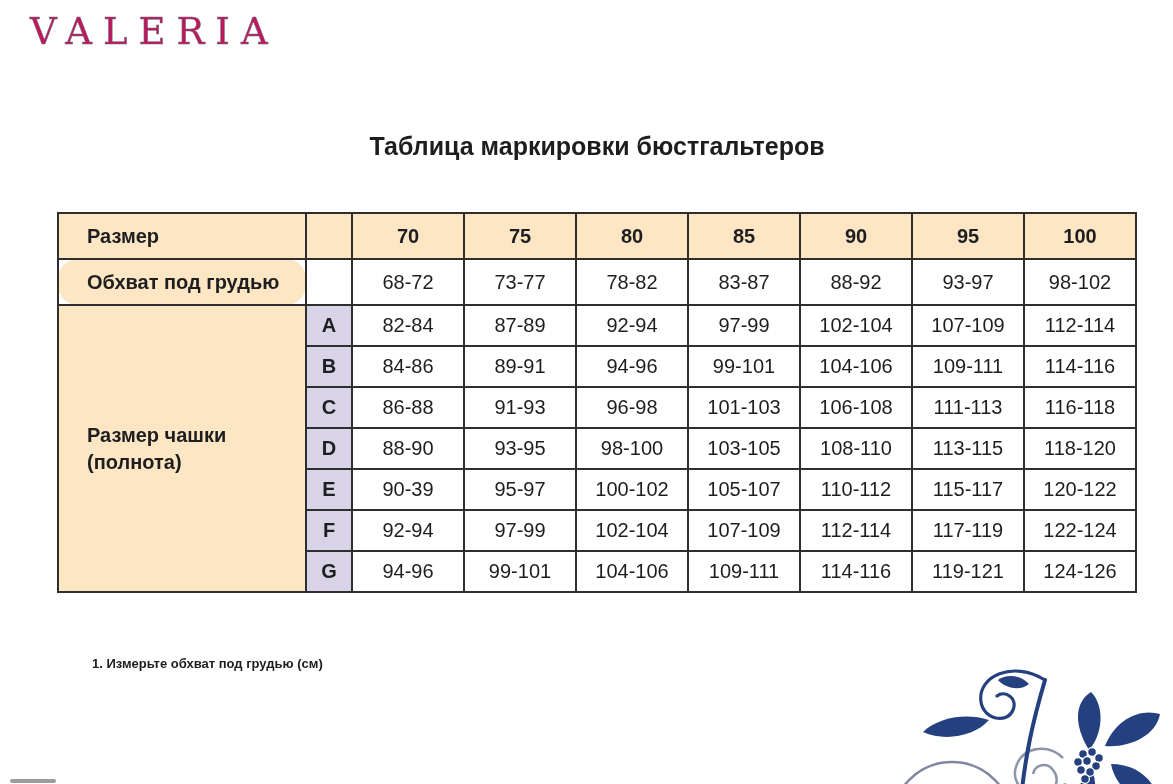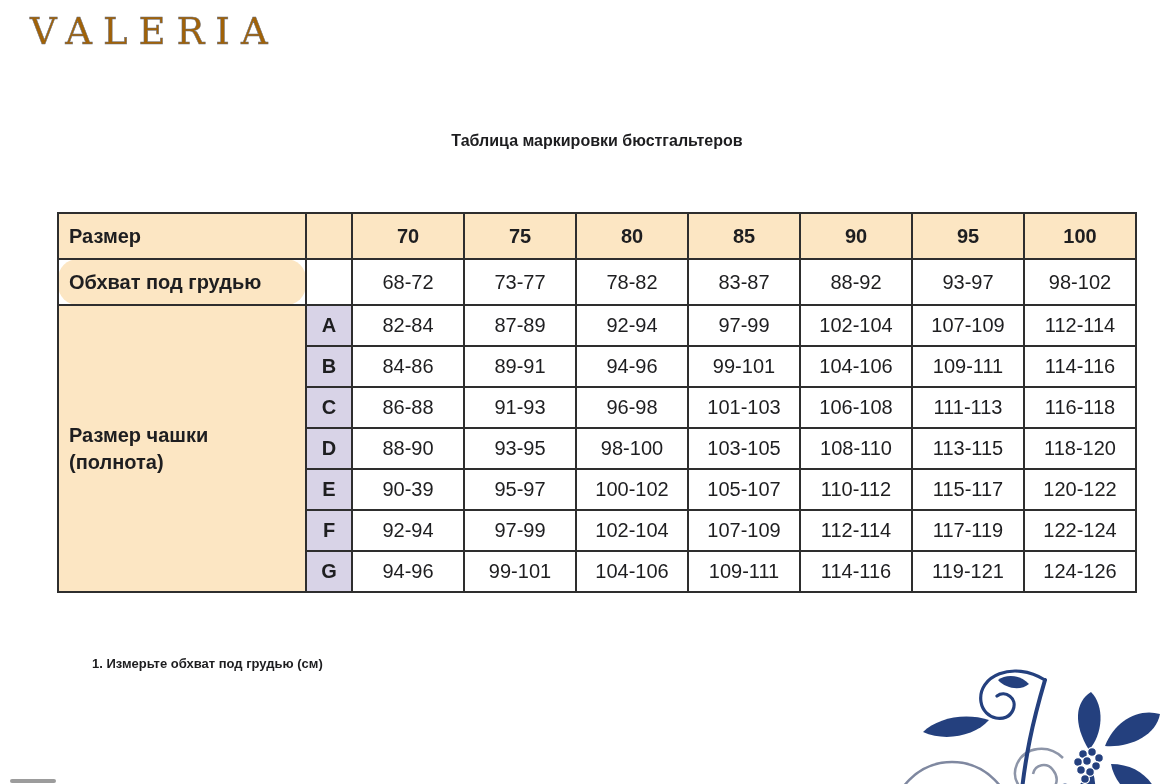--- a/index.html
+++ b/index.html
@@ -8,44 +8,44 @@
     background:#ffffff;
     font-family:"Liberation Sans", sans-serif;
     color:#1e1e20;
   }
   
   .logo{
     position:absolute;left:30px;top:10px;
     font-family:"DejaVu Serif", serif;
     font-size:37px;font-weight:400;
     letter-spacing:11px;
-    color:#a16207;
+    color:#be185d;
     -webkit-text-stroke:0.5px #6a7080;
   }
   
   .title{
     position:absolute;left:57px;top:132px;width:1080px;
-    text-align:center;font-size:16px;font-weight:700;color:#1d1d1f;
+    text-align:center;font-size:25px;font-weight:700;color:#1d1d1f;
   }
   
   .size-table{
     position:absolute;left:57px;top:212px;
     border-collapse:collapse;table-layout:fixed;width:1080px;
   }
   .size-table td{
     border:2px solid #2e2e2e;
     font-size:20px;text-align:center;vertical-align:middle;
     padding:0;color:#1e1e20;background:#ffffff;
   }
   .size-table tr.rh td{height:44px;}
   .size-table tr.r2 td{height:44px;border-radius:20px;}
   .size-table tr.rc td{height:39px;}
   td.peach{background:#fce6c3;}
   td.lav{background:#d8d3e7;}
-  td.lbl{text-align:left;padding-left:10px;font-weight:700;}
+  td.lbl{text-align:left;padding-left:28px;font-weight:700;}
   td.hnum{font-weight:700;}
   td.ltr{font-weight:700;}
   td.cuplbl{line-height:1.35;margin-top:42px;}
   
   .instructions{
     position:absolute;left:92px;top:656px;
     font-size:13px;font-weight:700;color:#1d1d1f;
   }
   .instructions .item{margin-bottom:25px;}
   

